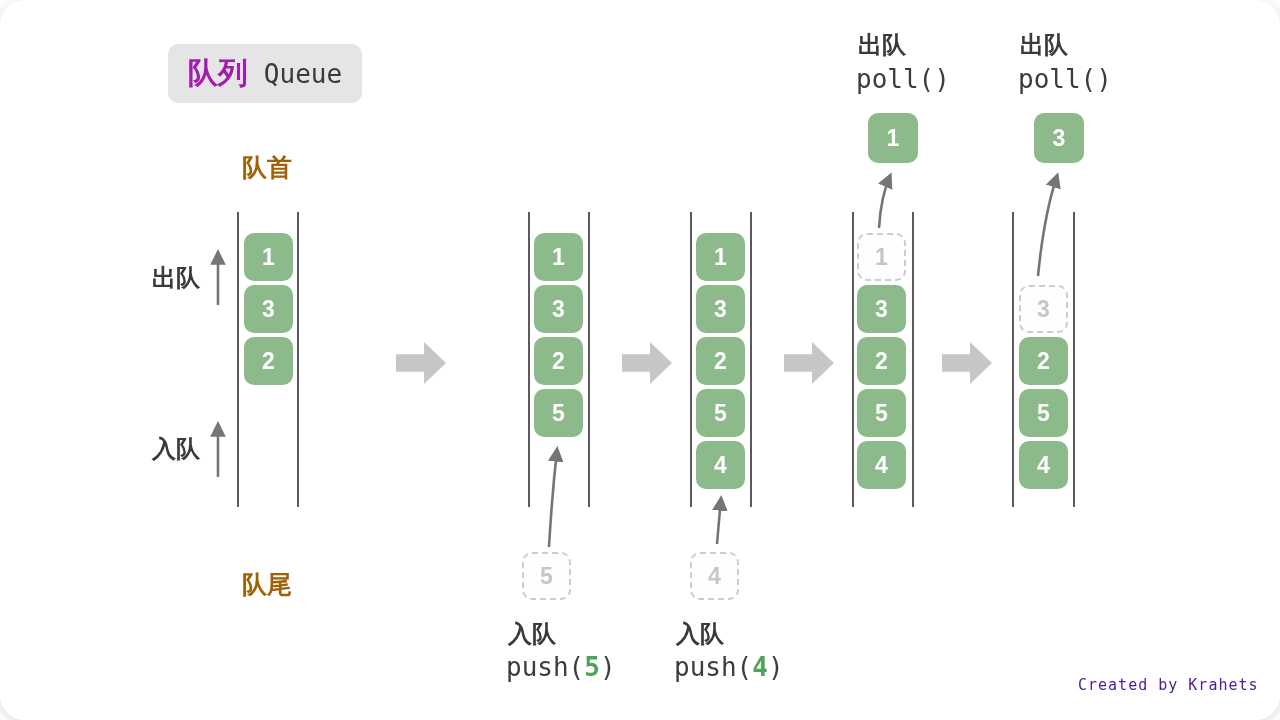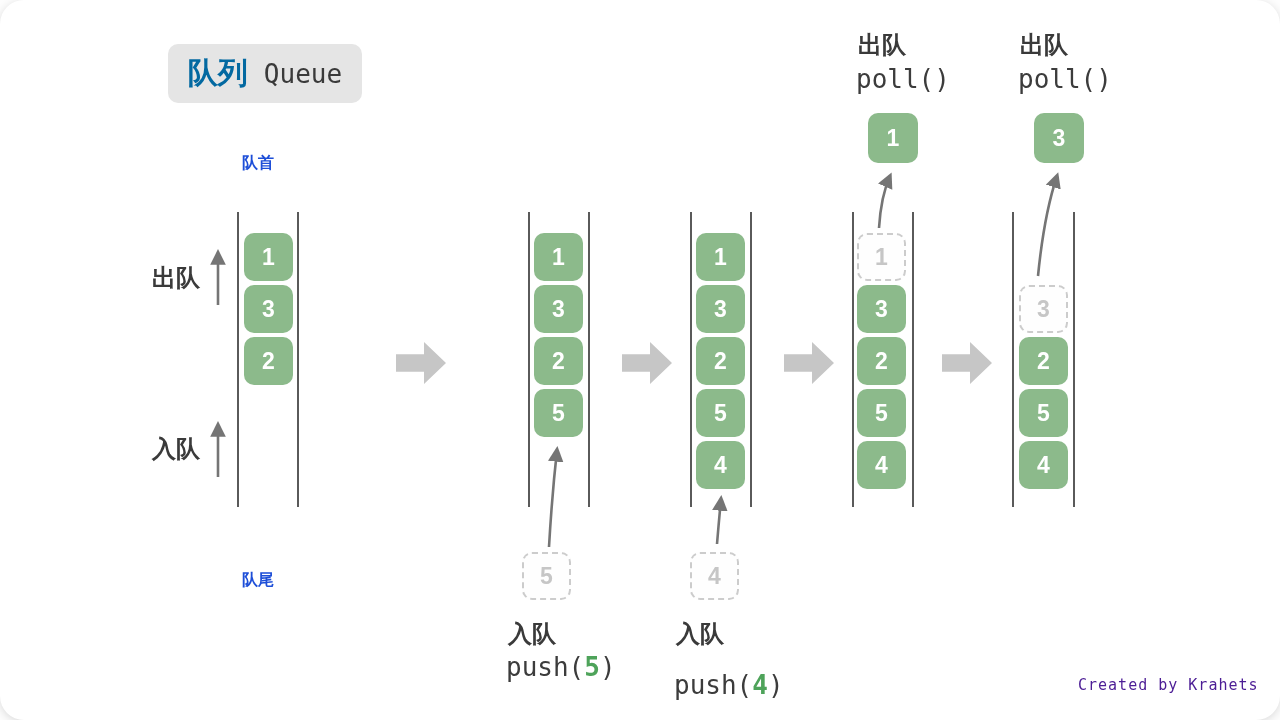--- a/index.html
+++ b/index.html
@@ -8,24 +8,24 @@
     border-radius:24px;box-shadow:0 2px 10px rgba(0,0,0,.14);
     overflow:hidden;box-sizing:border-box;
     font-family:"Liberation Sans",sans-serif;color:#3c3c3c;
   }
   .abs{position:absolute;}
   .badge{
     position:absolute;left:168px;top:44px;width:194px;height:59px;
     background:#e5e5e5;border-radius:10px;display:flex;align-items:center;
     justify-content:center;gap:16px;
   }
-  .badge .zh{font-size:30px;font-weight:700;color:#0369a1;}
+  .badge .zh{font-size:30px;font-weight:700;color:#a21caf;}
   .badge .en{font-family:"DejaVu Sans Mono",monospace;font-size:26px;color:#3a3a3a;}
   .cjk-label{font-size:24px;font-weight:700;color:#3a3a3a;line-height:1;white-space:nowrap;}
-  .end-label{font-size:16px;font-weight:700;color:#1d4ed8;line-height:1;white-space:nowrap;}
+  .end-label{font-size:25px;font-weight:700;color:#a16207;line-height:1;white-space:nowrap;}
   .vline{position:absolute;width:2px;background:#5a5a5a;top:212px;height:295px;}
   .cell{
     position:absolute;width:49px;height:48px;border-radius:10px;background:#8cba8b;
     color:#ffffff;font-size:23px;font-weight:700;display:flex;align-items:center;
     justify-content:center;
   }
   .result{width:50px;height:50px;}
   .ghost{
     position:absolute;width:45px;height:44px;border-radius:10px;background:#fefefe;
     border:2px dashed #cccccc;color:#c6c6c6;font-size:23px;font-weight:700;
@@ -98,21 +98,21 @@
 
   <div class="vline" style="left:690px;"></div>
   <div class="vline" style="left:750px;"></div>
   <div class="cell" style="left:696px;top:233px;">1</div>
   <div class="cell" style="left:696px;top:285px;">3</div>
   <div class="cell" style="left:696px;top:337px;">2</div>
   <div class="cell" style="left:696px;top:389px;">5</div>
   <div class="cell" style="left:696px;top:441px;">4</div>
   <div class="ghost" style="left:690px;top:552px;">4</div>
   <div class="abs cjk-label" style="left:676px;top:622px;">入队</div>
-  <div class="abs code" style="left:674px;top:672px;"><span>push(</span><span class="arg">4</span><span>)</span></div>
+  <div class="abs code" style="left:674px;top:654px;"><span>push(</span><span class="arg">4</span><span>)</span></div>
 
   <div class="blockarrow" style="left:784px;"></div>
 
   <div class="vline" style="left:852px;"></div>
   <div class="vline" style="left:912px;"></div>
   <div class="abs cjk-label" style="left:858px;top:33px;">出队</div>
   <div class="abs code" style="left:856px;top:66px;"><span>poll()</span></div>
   <div class="cell result" style="left:868px;top:113px;">1</div>
   <div class="ghost" style="left:857px;top:233px;">1</div>
   <div class="cell" style="left:857px;top:285px;">3</div>

